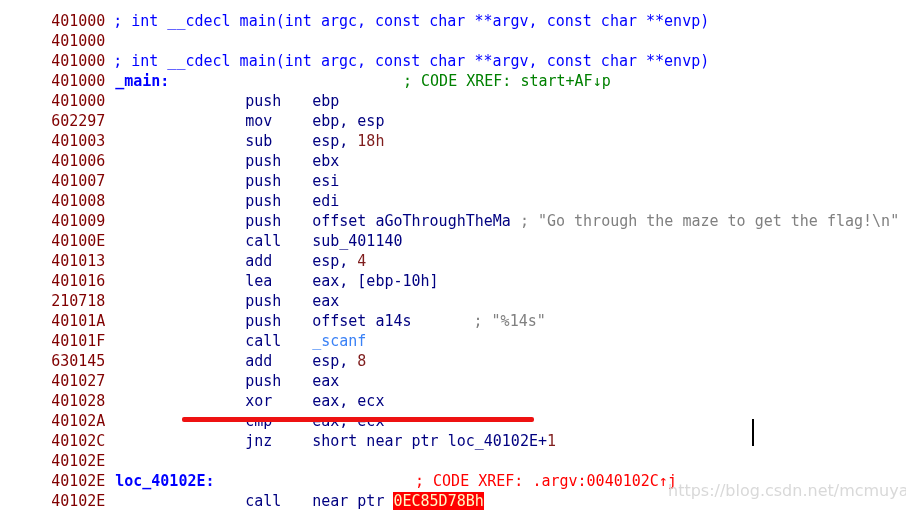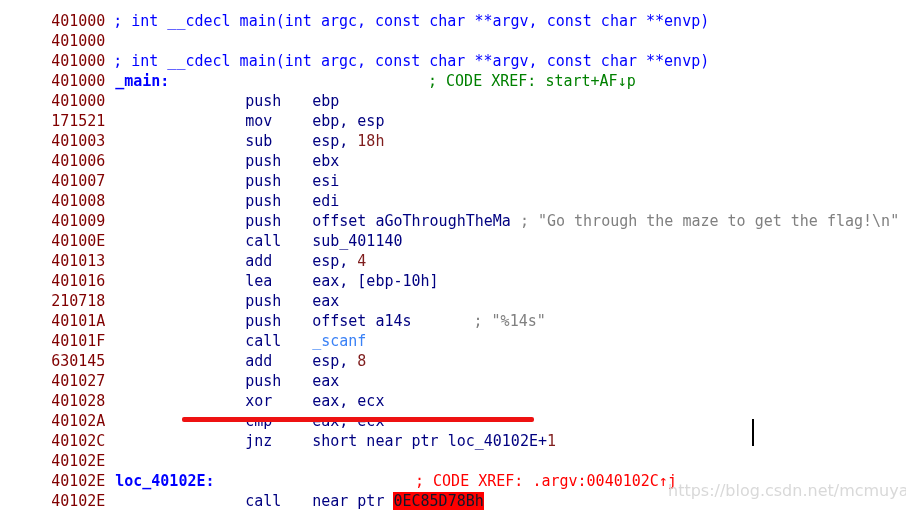--- a/index.html
+++ b/index.html
@@ -53,21 +53,21 @@
   .ind-mnem    { display: inline-block; width: 132px; }  
   .mnem        { display: inline-block; width: 67px; color: #000080; }
   .op          { color: #000080; }
   .num         { color: #7f1d1d; }
   .libfunc     { color: #3b82f6; }
   .cmt-blue    { color: #0000ff; }
   .cmt-green   { color: #008000; }
   .cmt-red     { color: #ff0000; }
   .cmt-gray    { color: #808080; }
   .lbl         { color: #0000ff; font-weight: bold; }
-  .hl-red      { background: #ff0000; color: #0f172a; }
+  .hl-red      { background: #ff0000; color: #fef9c3; }
 
   
   .annot-underline {
     position: absolute;
     left: 182px;
     top: 417px;
     width: 352px;
     height: 5px;
     background: #ee1111;
     border-radius: 2px;
@@ -108,29 +108,29 @@
 
     <div class="line">
       <span class="addr">401000</span>
     </div>
 
     <div class="line">
       <span class="addr">401000</span><span class="body cmt-blue">; int __cdecl main(int argc, const char **argv, const char **envp)</span>
     </div>
 
     <div class="line">
-      <span class="addr">401000</span><span class="lbl ind-label">_main:</span><span style="display:inline-block;width:1px;"></span><span style="position:absolute;left:428px;" class="cmt-green">; CODE XREF: start+AF↓p</span>
+      <span class="addr">401000</span><span class="lbl ind-label">_main:</span><span style="display:inline-block;width:1px;"></span><span style="position:absolute;left:403px;" class="cmt-green">; CODE XREF: start+AF↓p</span>
     </div>
 
     <div class="line">
       <span class="addr">401000</span><span class="ind-mnem"></span><span class="mnem">push</span><span class="op">ebp</span>
     </div>
 
     <div class="line">
-      <span class="addr">171521</span><span class="ind-mnem"></span><span class="mnem">mov</span><span class="op">ebp, esp</span>
+      <span class="addr">602297</span><span class="ind-mnem"></span><span class="mnem">mov</span><span class="op">ebp, esp</span>
     </div>
 
     <div class="line">
       <span class="addr">401003</span><span class="ind-mnem"></span><span class="mnem">sub</span><span class="op">esp, </span><span class="num">18h</span>
     </div>
 
     <div class="line">
       <span class="addr">401006</span><span class="ind-mnem"></span><span class="mnem">push</span><span class="op">ebx</span>
     </div>
 

